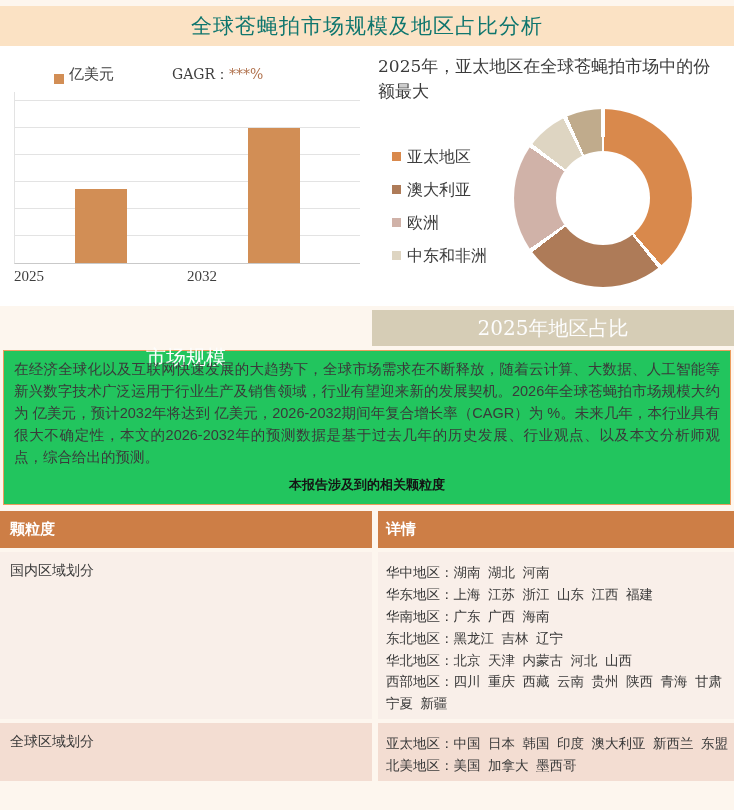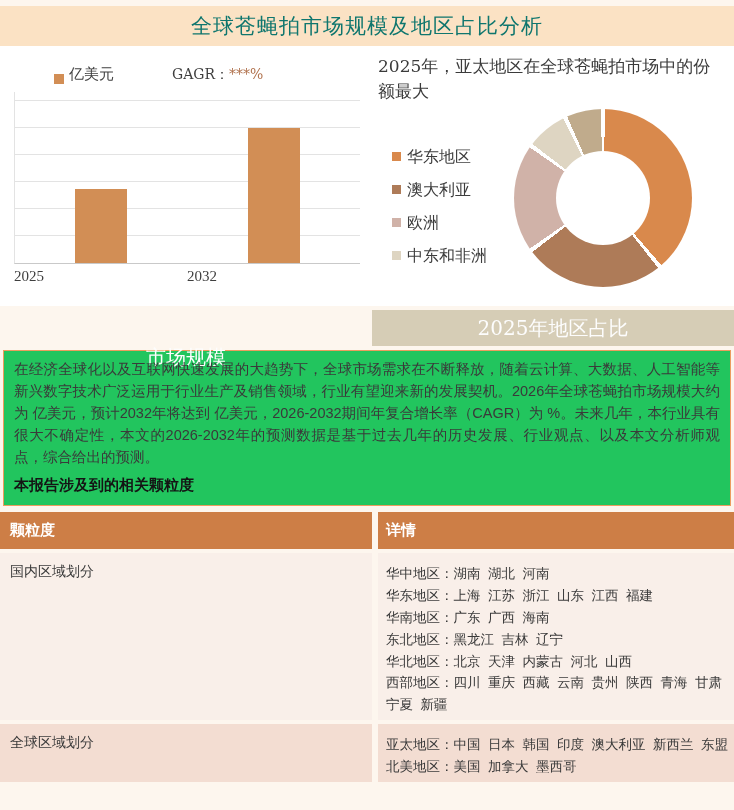--- a/index.html
+++ b/index.html
@@ -51,21 +51,21 @@
     font-family:"DejaVu Serif", serif; font-size:20px; color:#fdfdfd; cursor:pointer;
   }
   .tab-left { width:372px; }
   .tab-right { flex:1; }
   
   .content-block {
     margin:4px 3px 6px 3px; background:#22c55e; border:1px solid #ed9c5e;
     padding:7px 10px 6px 10px;
   }
   .paragraph { font-size:14.5px; line-height:1.52; text-align:justify; color:#3a3a3a; }
-  .table-heading { text-align:left; font-weight:bold; font-size:15px; color:#141414; margin:8px 0 4px 0; }
+  .table-heading { text-align:center; font-weight:bold; font-size:13px; color:#141414; margin:8px 0 4px 0; }
   
   .grid-table { width:734px; }
   .t-row { display:flex; margin-bottom:4px; }
   .t-cell-l { width:372px; margin-right:6px; padding:10px 6px 10px 10px; }
   .t-cell-r { flex:1; padding:10px 4px 4px 8px; }
   .t-head { background:transparent; }
   .t-head .t-cell-l, .t-head .t-cell-r {
     background:#cd7e46; color:#ffffff; font-weight:bold; font-size:15px;
     padding-top:9px; padding-bottom:9px;
   }
@@ -107,21 +107,21 @@
       <span>2032</span>
     </div>
   </div>
 
   <div class="pie-panel">
     <div class="pie-title">2025年，亚太地区在全球苍蝇拍市场中的份额最大</div>
     <div class="pie-body">
       <div class="pie-legend">
         <div class="item">
             <span class="marker" style="background: rgb(217, 137, 76);"></span>
-            <span>华东地区</span>
+            <span>亚太地区</span>
           </div>
         <div class="item">
             <span class="marker" style="background: rgb(174, 123, 88);"></span>
             <span>澳大利亚</span>
           </div>
         <div class="item">
             <span class="marker" style="background: rgb(208, 178, 168);"></span>
             <span>欧洲</span>
           </div>
         <div class="item">

